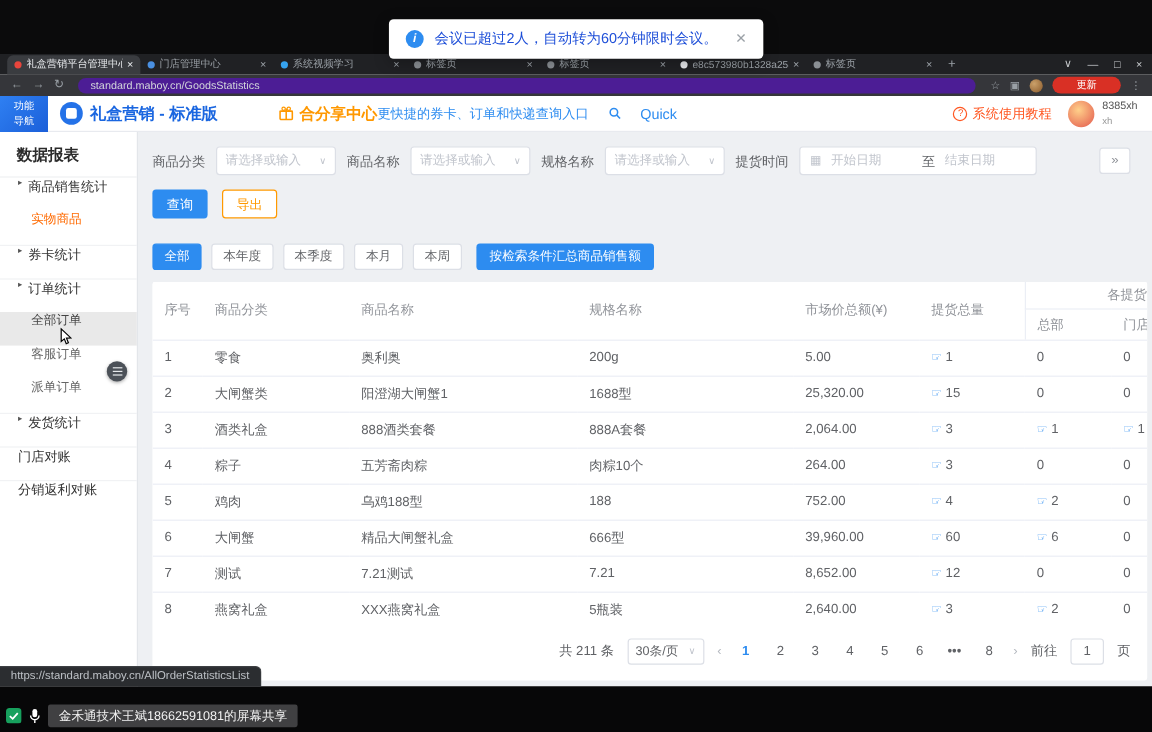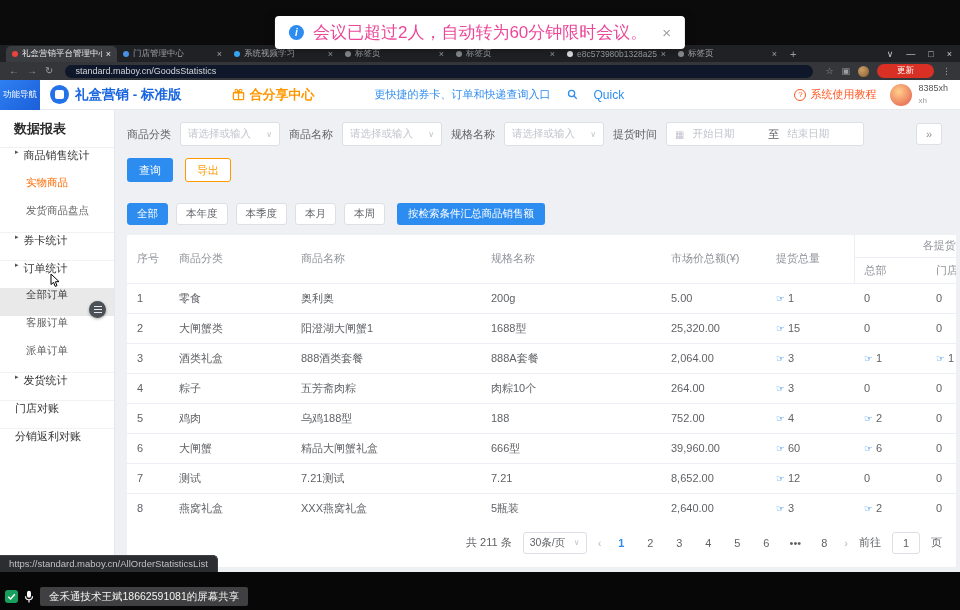--- a/index.html
+++ b/index.html
@@ -1,48 +1,48 @@
 <!DOCTYPE html>
 <html><head>
 <meta charset="utf-8">
 <style>
 *{margin:0;padding:0;box-sizing:border-box}
 html,body{width:960px;height:610px;overflow:hidden;background:#0b0b0c;font-family:"Liberation Sans","DejaVu Sans",sans-serif}
 .screen{position:relative;width:960px;height:610px}
 
 .toast{position:absolute;left:50%;top:16px;transform:translateX(-50%);z-index:60;background:#fff;border-radius:4px;box-shadow:0 3px 12px rgba(0,0,0,.28);display:flex;align-items:center;gap:9px;height:33px;padding:0 14px;white-space:nowrap}
 .toast .info{width:15px;height:15px;border-radius:50%;background:#2d8cf0;color:#fff;font-size:10px;font-weight:700;font-style:italic;display:flex;align-items:center;justify-content:center;flex:none}
-.toast .msg{font-size:17px;color:#ec4899}
+.toast .msg{font-size:12px;color:#1d4ed8}
 .toast .close{color:#9aa0a6;font-size:15px;margin-left:6px;cursor:pointer;line-height:1}
 
 .browser{position:absolute;top:45px;left:0;width:960px;height:527px;background:#fff}
 .tabstrip{height:17px;background:#202124;display:flex;align-items:flex-end;position:relative;padding-left:6px}
 .tab{width:111px;height:16px;display:flex;align-items:center;gap:4px;padding:0 6px;border-radius:5px 5px 0 0;color:#9aa0a6;font-size:8.5px;flex:none;overflow:hidden}
 .tab.active{background:#3a3c40;color:#e8eaed}
 .tab .fav{width:6px;height:6px;border-radius:50%;flex:none}
 .fc1{background:#e8453c}.fc2{background:#4a90e2}.fc3{background:#35a3f0}.fc4{background:#8a8f94}.fc5{background:#8a8f94}.fc6{background:#e8eaed}.fc7{background:#8a8f94}
 .tab .t{overflow:hidden;white-space:nowrap;flex:1}
 .tab .x{font-size:9px;flex:none}
 .newtab{color:#9aa0a6;font-size:11px;margin-left:7px;align-self:center}
 .wctrls{position:absolute;right:8px;top:0;height:17px;display:flex;align-items:center;gap:13px;color:#c7cacd;font-size:9px}
 .toolbar{height:18px;background:#35363a;display:flex;align-items:center;padding:0 9px;gap:8px}
 .navg{color:#9aa0a6;font-size:10px;line-height:1}
-.urlbox{flex:1;height:13px;background:#0f172a;border-radius:7px;display:flex;align-items:center;padding:0 10px;color:#d2d5da;font-size:9px;margin:0 4px;overflow:hidden;white-space:nowrap}
+.urlbox{flex:1;height:13px;background:#4c1d95;border-radius:7px;display:flex;align-items:center;padding:0 10px;color:#d2d5da;font-size:9px;margin:0 4px;overflow:hidden;white-space:nowrap}
 .tb-ico{color:#9aa0a6;font-size:9px}
 .avatar-sm{width:11px;height:11px;border-radius:50%;background:radial-gradient(circle at 35% 35%,#caa06a,#8a5a2b);flex:none}
 .chip{background:#d93025;color:#fff;font-size:8.5px;border-radius:8px;padding:1px 20px;white-space:nowrap}
 
 .viewport{position:absolute;top:35px;left:0;right:0;bottom:0;background:#eef0f3;overflow:hidden}
 .apphdr{height:30px;background:#fff;border-bottom:1px solid #e8eaef;display:flex;align-items:center;padding-right:12px}
-.funcnav{width:40px;height:30px;background:linear-gradient(135deg,#2f80f2,#1b5fd9);color:#fff;font-size:8.5px;line-height:1.3;display:flex;align-items:center;justify-content:center;flex:none;cursor:pointer}
+.funcnav{width:40px;height:30px;background:linear-gradient(135deg,#2f80f2,#1b5fd9);color:#fff;font-size:8.5px;line-height:1.3;display:flex;flex-direction:column;align-items:center;justify-content:center;flex:none;cursor:pointer}
 .logo{width:19px;height:19px;border-radius:50%;background:#2472e8;margin-left:10px;position:relative;flex:none}
 .logo:after{content:"";position:absolute;left:5px;top:5px;width:9px;height:9px;background:#fff;border-radius:2px}
 .brand{color:#1a66e0;font-weight:700;font-size:13.5px;margin-left:6px;white-space:nowrap}
 .share{display:flex;align-items:center;gap:5px;margin-left:50px;color:#ff9800;font-weight:700;font-size:13px;white-space:nowrap;cursor:pointer}
-.tip{color:#2d8cf0;font-size:11px;margin-left:60px;white-space:nowrap}
+.tip{color:#2d8cf0;font-size:11px;white-space:nowrap}
 .quick{display:flex;align-items:center;gap:16px;margin-left:16px;color:#2d8cf0;font-size:12px;font-weight:400;cursor:pointer}
 .hdr-right{margin-left:auto;display:flex;align-items:center;gap:14px}
 .tut{display:flex;align-items:center;gap:4px;color:#ff5722;font-size:11px;white-space:nowrap;cursor:pointer}
 .qmark{width:12px;height:12px;border:1px solid #ff5722;border-radius:50%;font-size:8px;display:flex;align-items:center;justify-content:center;flex:none}
 .user{display:flex;align-items:center;gap:6px;cursor:pointer}
 .avatar{width:22px;height:22px;border-radius:50%;background:radial-gradient(circle at 40% 35%,#ffd08a,#e2574c);flex:none}
 .uname{font-size:9px;color:#555;line-height:1.25}
 .usub{font-size:8px;color:#999}
 
 .sidebar{position:absolute;left:0;top:30px;bottom:0;width:115px;background:#fff;border-right:1px solid #e3e6ea}
@@ -213,23 +213,20 @@
 
       <div class="sidebar">
         <div class="sb-section">数据报表</div>
         <div class="sb-item">
           <span class="tri">▸</span>
           <span>商品销售统计</span>
         </div>
         <div class="sb-item sb-sub active">
           <span>实物商品</span>
         </div>
-        <div class="sb-item sb-sub">
-          <span>发货商品盘点</span>
-        </div>
         <div class="sb-item sb-line">
           <span class="tri">▸</span>
           <span>券卡统计</span>
         </div>
         <div class="sb-item sb-line">
           <span class="tri">▸</span>
           <span>订单统计</span>
         </div>
         <div class="sb-item sb-sub selected">
           <span>全部订单</span>

